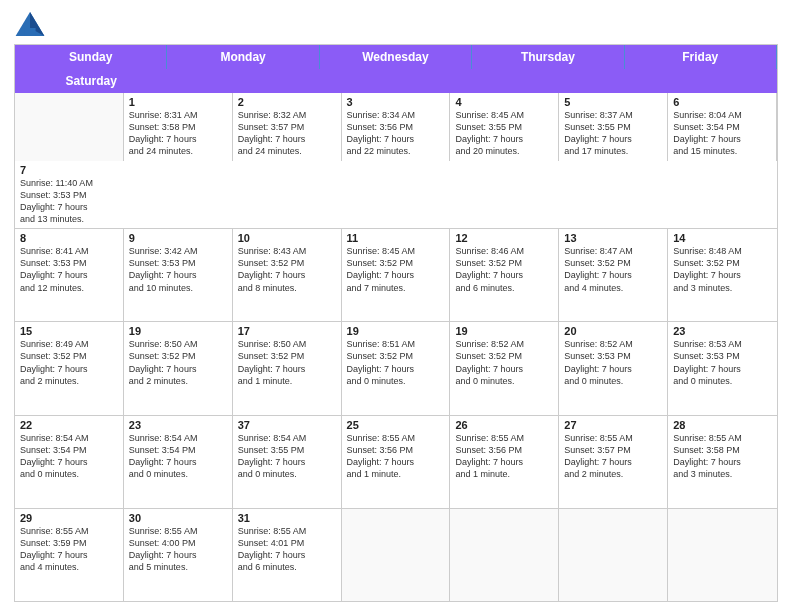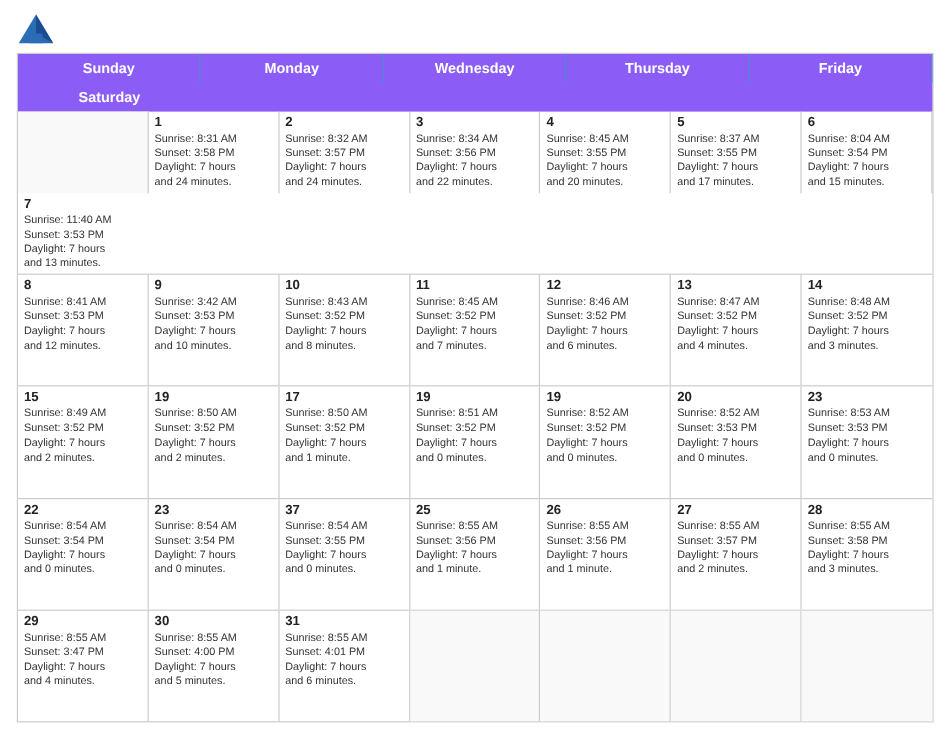--- a/index.html
+++ b/index.html
@@ -356,21 +356,21 @@
             <div class="cell-line">Sunrise: 8:55 AM</div>
             <div class="cell-line">Sunset: 3:58 PM</div>
             <div class="cell-line">Daylight: 7 hours</div>
             <div class="cell-line">and 3 minutes.</div>
           </div>
         </div>
         <div class="cal-row">
           <div class="cal-cell">
             <div class="day-num">29</div>
             <div class="cell-line">Sunrise: 8:55 AM</div>
-            <div class="cell-line">Sunset: 3:47 PM</div>
+            <div class="cell-line">Sunset: 3:59 PM</div>
             <div class="cell-line">Daylight: 7 hours</div>
             <div class="cell-line">and 4 minutes.</div>
           </div>
           <div class="cal-cell">
             <div class="day-num">30</div>
             <div class="cell-line">Sunrise: 8:55 AM</div>
             <div class="cell-line">Sunset: 4:00 PM</div>
             <div class="cell-line">Daylight: 7 hours</div>
             <div class="cell-line">and 5 minutes.</div>
           </div>

